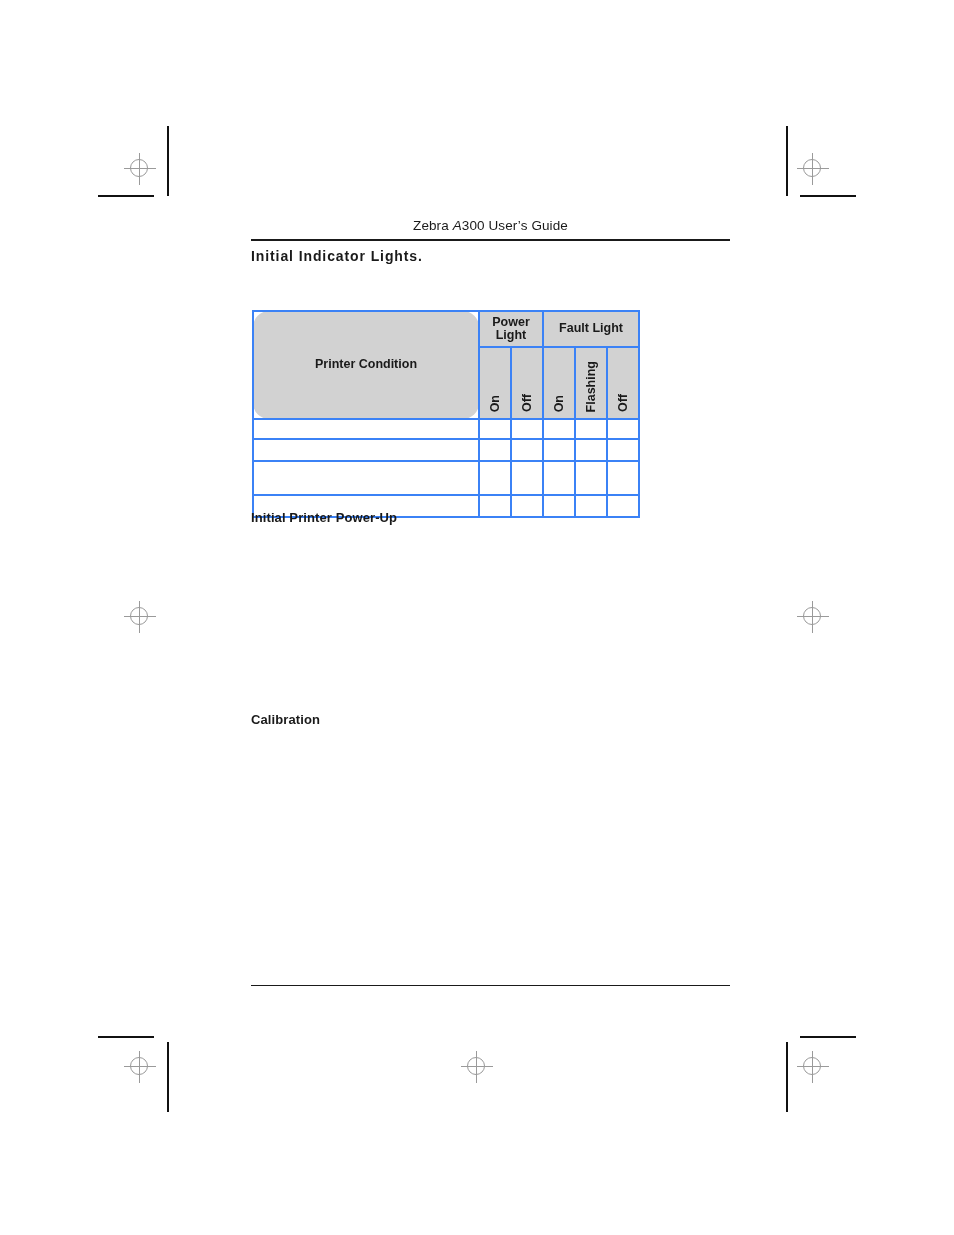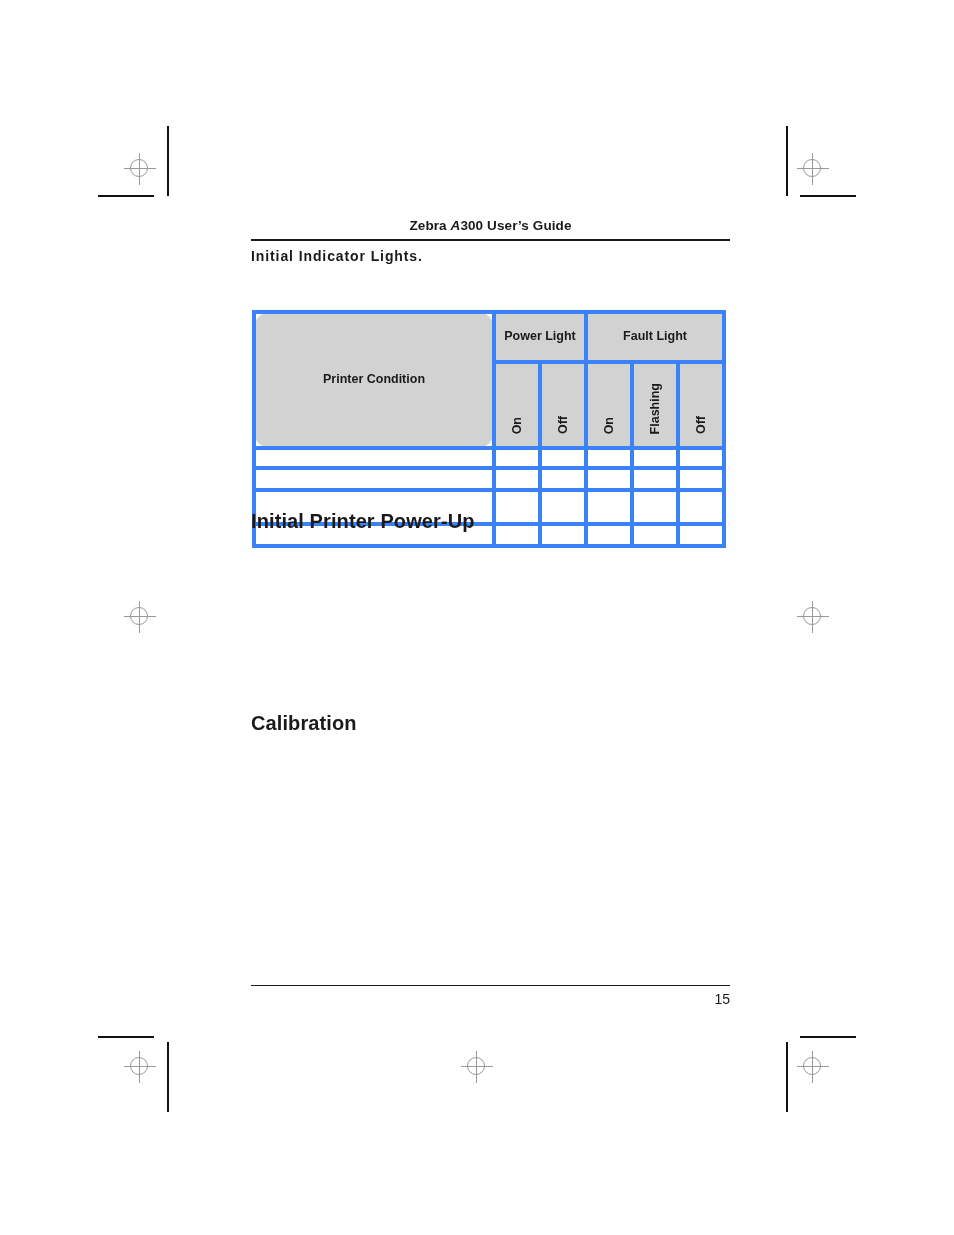--- a/index.html
+++ b/index.html
@@ -59,21 +59,21 @@
   .trim.h { height: 2px; width: 56px; }
   .trim.v { width: 2px; height: 70px; }
 
   .running-head {
     position: absolute;
     left: 251px;
     top: 218px;
     width: 479px;
     text-align: center;
     font-size: 13.5px;
-    font-weight: bold;
+    font-weight: normal;
     letter-spacing: 0.1px;
   }
   .running-head .italic {
     font-style: italic;
   }
 
   .rule-top {
     position: absolute;
     left: 251px;
     top: 239px;
@@ -95,22 +95,22 @@
   .tbl-wrap {
     position: absolute;
     left: 252px;
     top: 310px;
   }
   table.ind {
     border-collapse: collapse;
     table-layout: fixed;
   }
   table.ind td, table.ind th {
-    border: 4px solid #3b82f6;
-    padding: 7px;
+    border: 2px solid #3b82f6;
+    padding: 1px;
     margin: 0;
     background: #ffffff;
   }
   .hdr {
     background: #d2d2d2 !important;
     text-align: center;
     font-size: 12.5px;
     font-weight: bold;
     vertical-align: middle;
     line-height: 1.08;
@@ -141,21 +141,21 @@
     white-space: nowrap;
     line-height: 1;
   }
 
   .body-row td { background: #ffffff; }
 
   
   .section-heading {
     position: absolute;
     left: 251px;
-    font-size: 20px;
+    font-size: 13px;
     font-weight: bold;
     letter-spacing: 0.1px;
   }
   #heading-power-up  { top: 510px; }
   #heading-calibration { top: 700px; margin-top: 12px; }
 
   
   .rule-bottom {
     position: absolute;
     left: 251px;
@@ -294,15 +294,14 @@
         </tr>
       </tbody>
     </table>
   </div>
 
   <div class="section-heading" id="heading-power-up">Initial Printer Power-Up</div>
 
   <div class="section-heading" id="heading-calibration">Calibration</div>
 
   <div class="rule-bottom"></div>
-  <div class="page-number">15</div>
 
 </div>
 
 </body></html>

